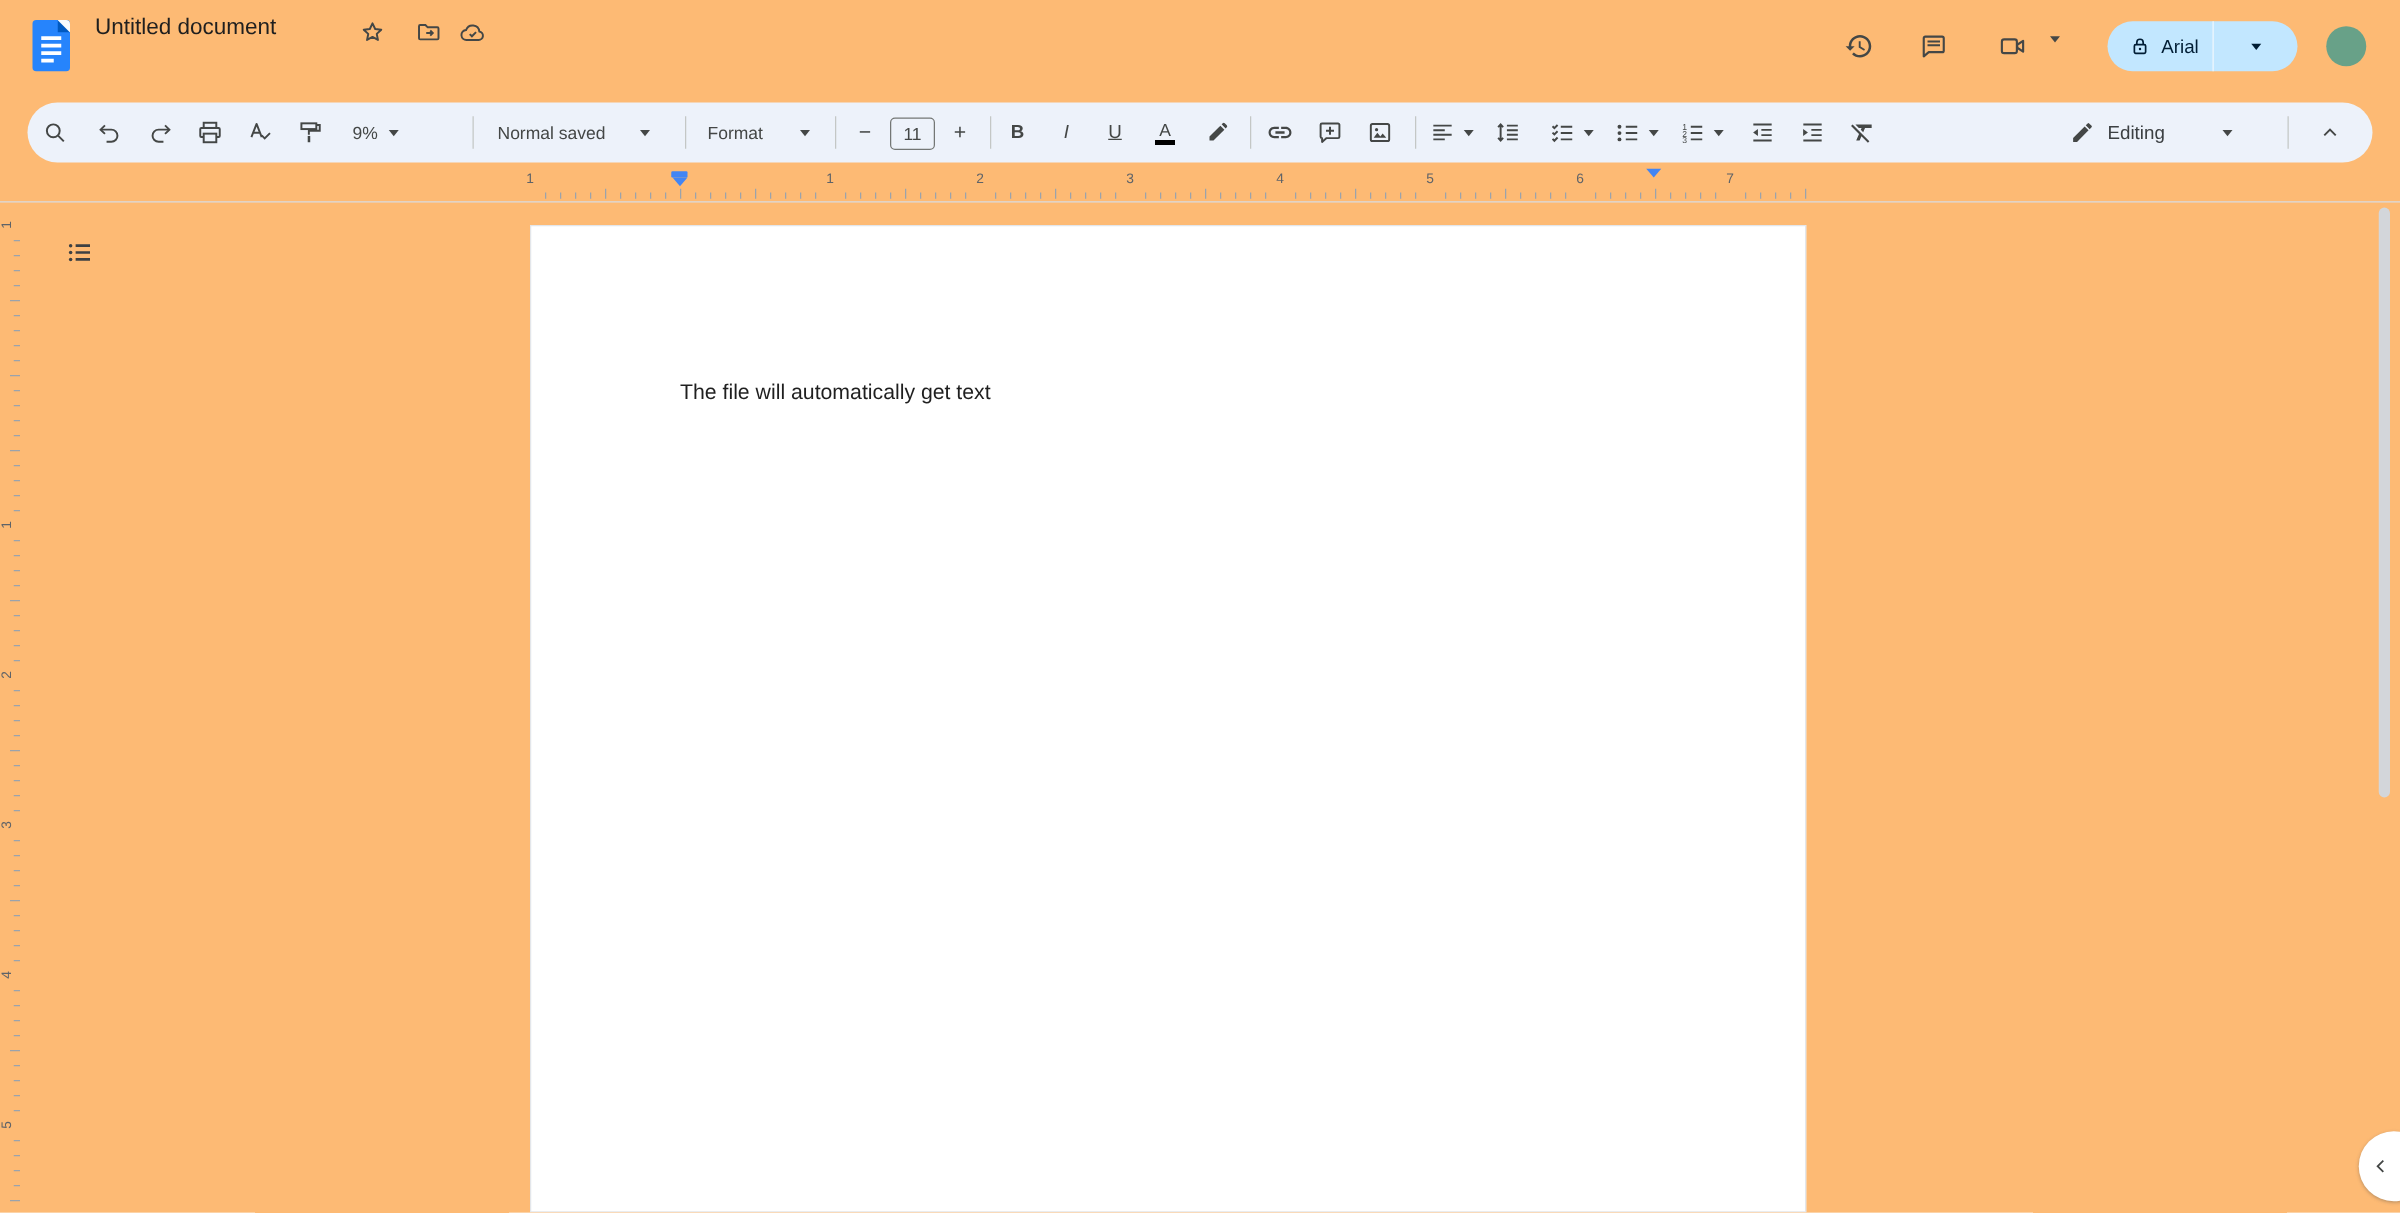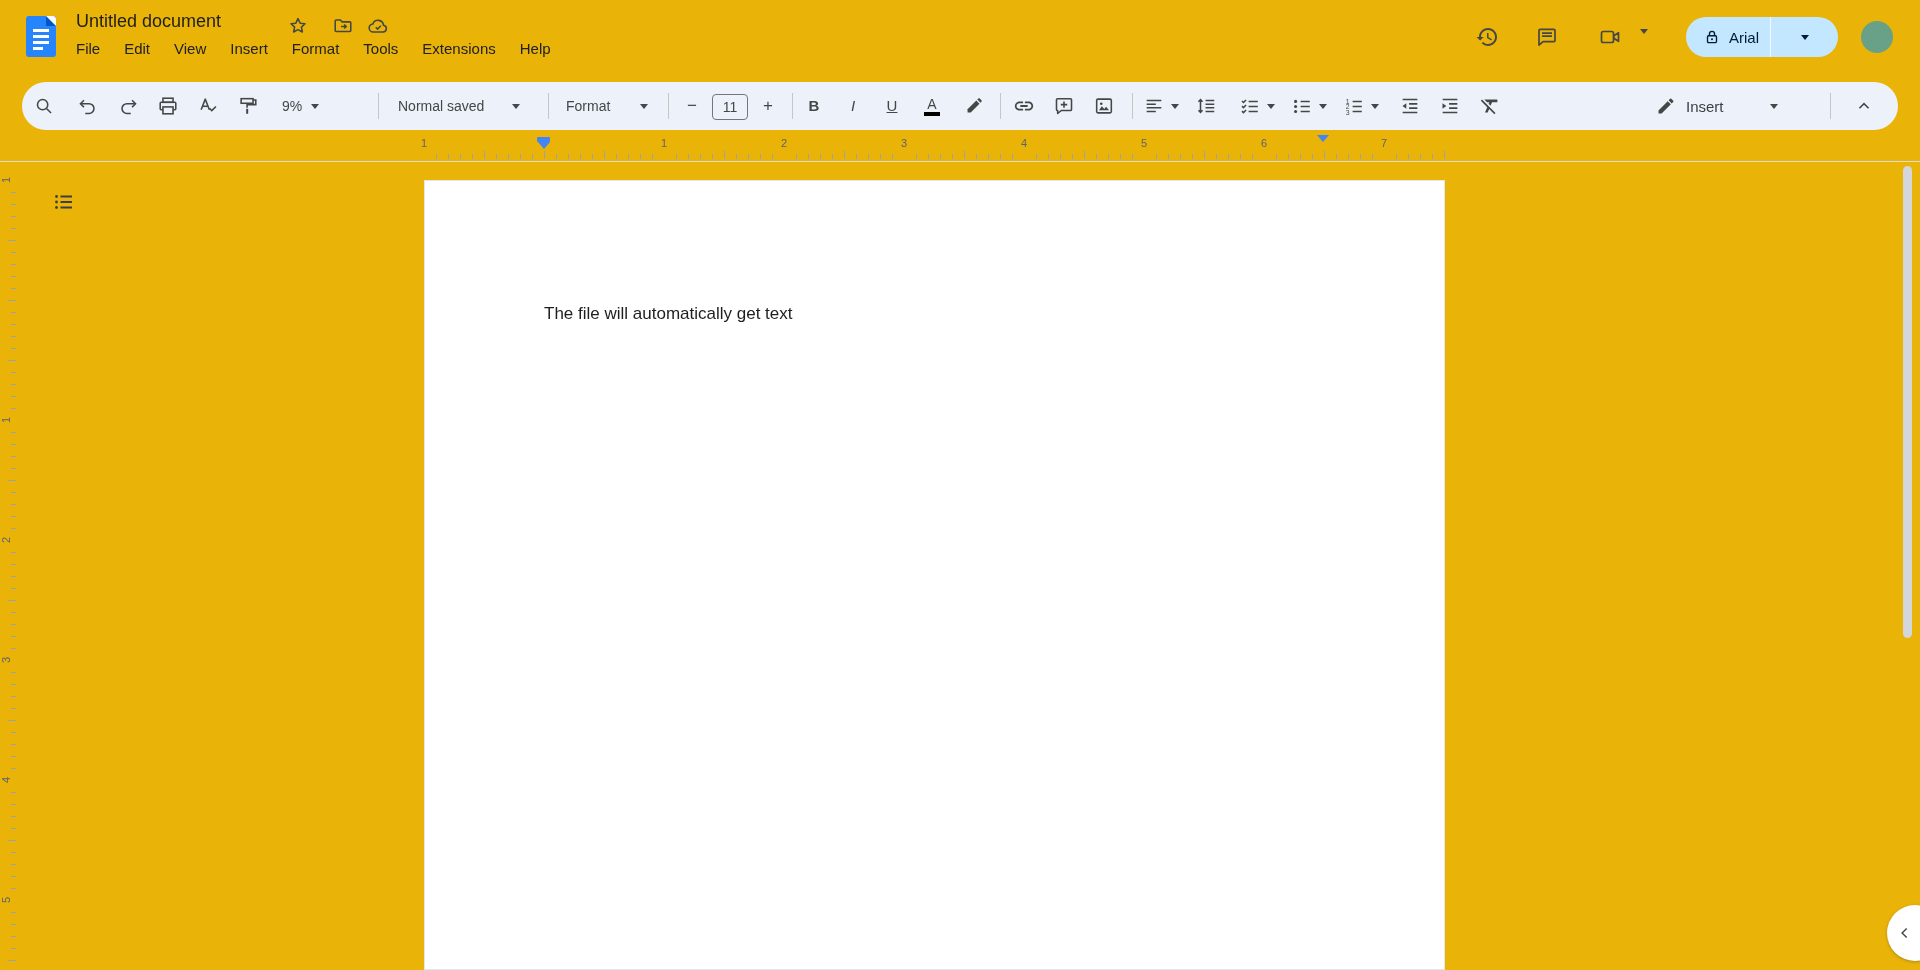--- a/index.html
+++ b/index.html
@@ -1,17 +1,17 @@
 <!DOCTYPE html>
 <html><head>
 <meta charset="utf-8">
 <style>
   html,body{margin:0;padding:0;}
   body{font-family:"Liberation Sans",sans-serif;background:#f9fbfd;}
-  #app{position:relative;width:1920px;height:970px;overflow:hidden;background:#eab308;color:#202124;}
+  #app{position:relative;width:1920px;height:970px;overflow:hidden;background:#fdba74;color:#202124;}
   .abs{position:absolute;}
   button{background:none;border:none;font:inherit;color:inherit;padding:0;cursor:default;}
 
   
   #logo{left:26px;top:16px;width:30px;height:41px;background:#2684fc;border-radius:3px;}
   #logo:before{content:"";position:absolute;right:0;top:0;border-style:solid;border-width:0 10px 10px 0;border-color:#f9fbfd #f9fbfd #0059c1 #0059c1;border-radius:0 3px 0 0;}
   #logo span{position:absolute;left:7px;width:16px;height:2.6px;background:#fff;}
   #doc-title{left:76px;top:11px;font-size:18px;color:#1f1f1f;}
   .title-ic{top:15px;width:22px;height:22px;}
   #menubar{left:64px;top:36px;display:flex;height:25px;align-items:center;}
@@ -87,30 +87,20 @@
         <path class="st" d="M9.8 12.5h5.6m-2.1-2.2 2.2 2.2-2.2 2.2"></path>
       </svg>
   </button>
   <button class="abs title-ic" style="left:367px">
     <svg width="22" height="22" viewBox="0 0 24 24">
         <path class="st" d="M7 18.5h10.3a3.7 3.7 0 0 0 .7-7.35A6 6 0 0 0 6.4 9.8 4.35 4.35 0 0 0 7 18.5z"></path>
         <path class="st" d="M9.6 13.4l1.9 1.9 3.6-3.6"></path>
       </svg>
   </button>
 
-  <nav id="menubar" class="abs">
-    <button class="menu-item">File</button>
-    <button class="menu-item">Edit</button>
-    <button class="menu-item">View</button>
-    <button class="menu-item">Insert</button>
-    <button class="menu-item">Format</button>
-    <button class="menu-item">Tools</button>
-    <button class="menu-item">Extensions</button>
-    <button class="menu-item">Help</button>
-  </nav>
 
   <button class="abs hdr-ic" style="left:1475px">
     <svg width="24" height="24" viewBox="0 0 24 24">
         <path class="fl" d="M13 3c-4.97 0-9 4.03-9 9H1.5l3.6 3.6L8.7 12H6c0-3.87 3.13-7 7-7s7 3.13 7 7-3.13 7-7 7c-1.93 0-3.68-.79-4.94-2.06l-1.42 1.42A8.95 8.95 0 0 0 13 21c4.97 0 9-4.03 9-9s-4.03-9-9-9zm-1 5v5l4.28 2.54.72-1.21-3.5-2.08V8z"></path>
       </svg>
   </button>
   <button class="abs hdr-ic" style="left:1535px">
     <svg width="24" height="24" viewBox="0 0 24 24">
         <path class="st" stroke-linejoin="round" d="M4 5.5a1.2 1.2 0 0 1 1.2-1.2h13.6A1.2 1.2 0 0 1 20 5.5v10a1.2 1.2 0 0 1-1.2 1.2H8l-4 3.4z"></path>
         <path class="st" d="M7 8.2h10M7 11.2h10"></path>
@@ -320,21 +310,21 @@
         <path class="fl" d="M3.27 5 2 6.27l6.97 6.97L6.5 19h3l1.57-3.66L16.73 21 18 19.73 3.55 5.27zM6 5v.18L8.82 8h2.4l-.72 1.68 2.1 2.1L14.21 8H20V5z"></path>
       </svg>
   </button>
 
   <div class="ddgroup" style="left:1656px;gap:10px">
     <span>
       <svg width="20" height="20" viewBox="0 0 24 24">
           <path class="fl" d="M3 17.25V21h3.75L17.81 9.94l-3.75-3.75zM20.71 7.04a1 1 0 0 0 0-1.41l-2.34-2.34a1 1 0 0 0-1.41 0l-1.83 1.83 3.75 3.75z"></path>
         </svg>
     </span>
-    <span style="font-size:15px;color:#3c4043">Insert</span>
+    <span style="font-size:15px;color:#3c4043">Editing</span>
     <span class="caret" style="margin-left:36px"></span>
   </div>
   <div class="sep" style="left:1830px"></div>
   <button class="tbtn" style="left:1852px">
     <svg width="22" height="22" viewBox="0 0 24 24">
         <path class="st" d="M7 14.5l5-5 5 5"></path>
       </svg>
   </button>
 
   <div id="hruler" class="abs">

